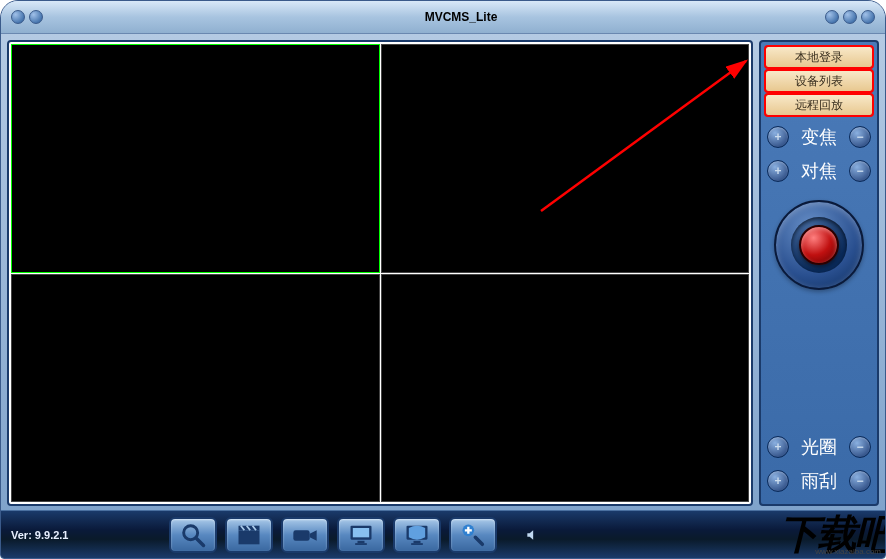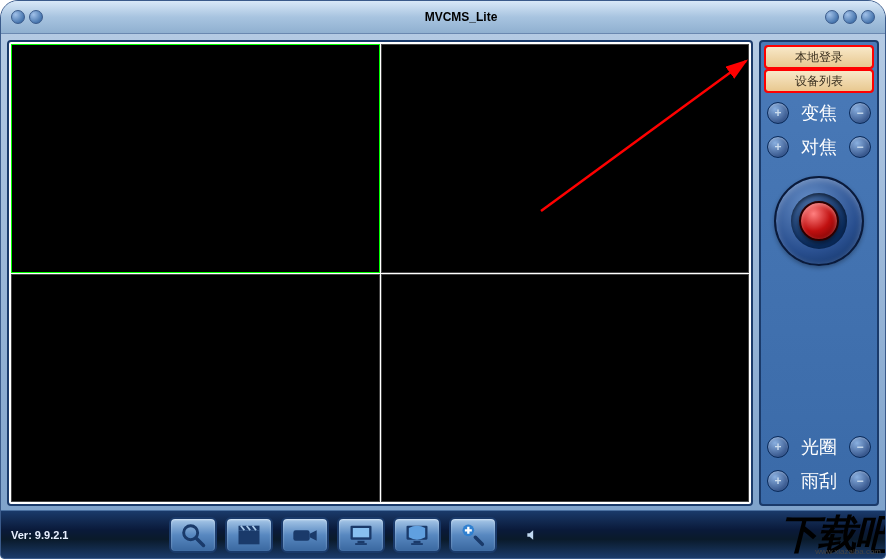--- a/index.html
+++ b/index.html
@@ -262,20 +262,21 @@
     <div class="video-grid">
       <div class="video-cell selected"></div>
       <div class="video-cell"></div>
       <div class="video-cell"></div>
       <div class="video-cell"></div>
     </div>
 
     <div class="right-panel">
       <div class="panel-btn highlighted">本地登录</div>
       <div class="panel-btn highlighted">设备列表</div>
+      <div class="panel-btn highlighted">远程回放</div>
 
       <div class="ptz-section">
         <div class="ptz-row">
           <div class="ptz-small-btn">+</div>
           <span class="ptz-label">变焦</span>
           <div class="ptz-small-btn">−</div>
         </div>
         <div class="ptz-row">
           <div class="ptz-small-btn">+</div>
           <span class="ptz-label">对焦</span>

